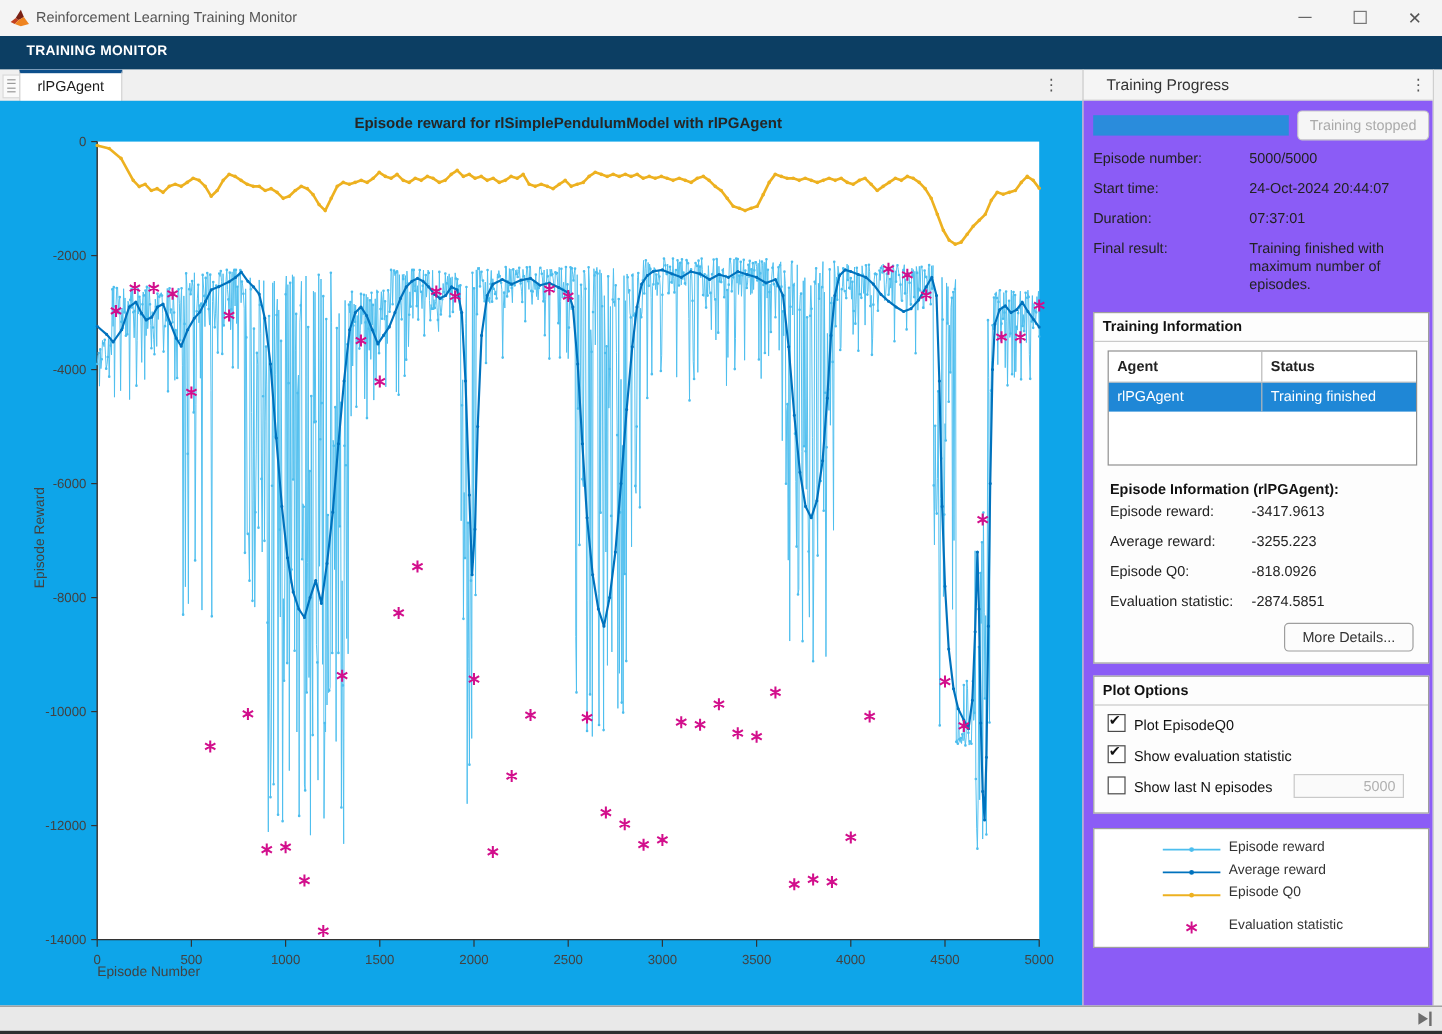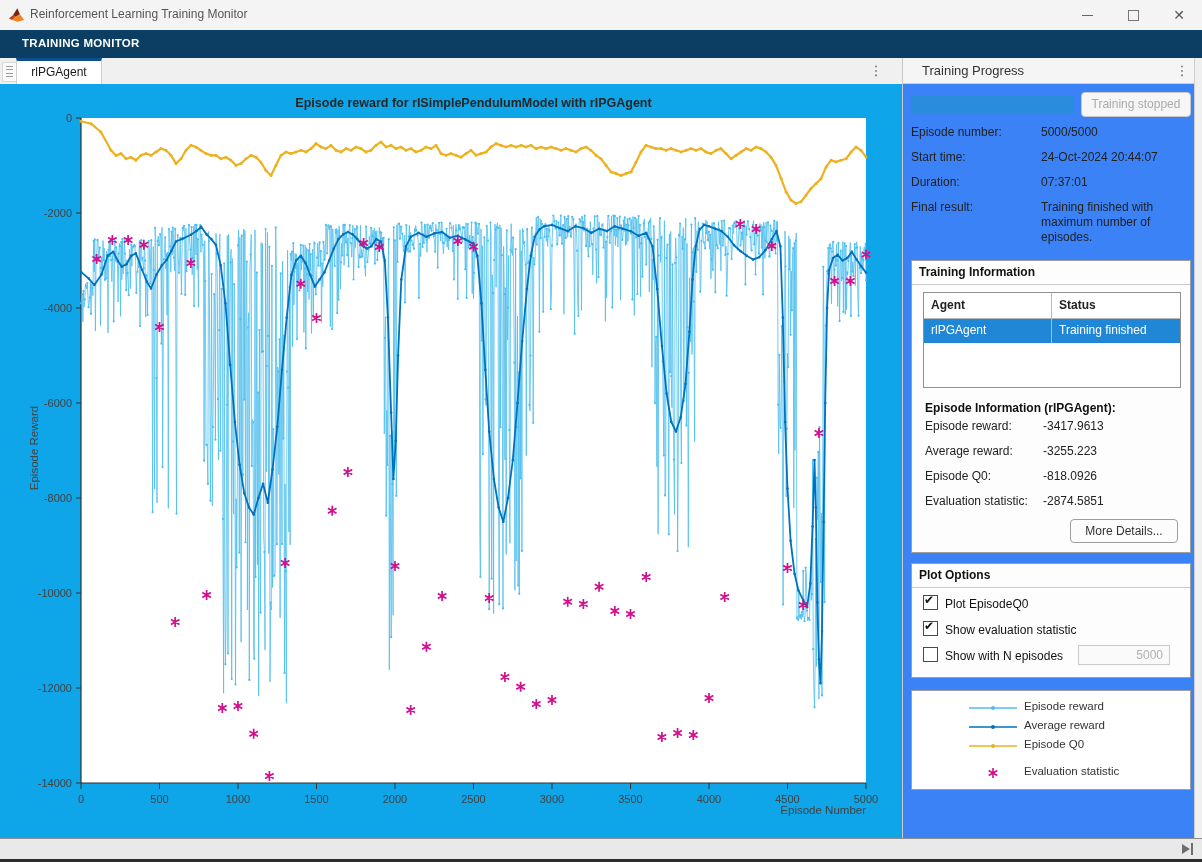--- a/index.html
+++ b/index.html
@@ -27,25 +27,25 @@
            text-align:center;line-height:22px;font-size:12px;color:#1a1a1a;}
   .ellipsis{position:absolute;width:16px;height:22px;top:2px;color:#555;font-size:13px;line-height:22px;text-align:center;}
   .ell-doc{left:868px;}
   .panel-header{left:902px;top:58px;width:292px;height:26px;background:#f5f5f5;border-bottom:1px solid #cfcfcf;border-left:1px solid #c8c8c8;box-sizing:border-box;}
   .panel-header .t{position:absolute;left:9px;top:5px;font-size:13px;color:#333;margin-left:10px;}
   .ell-panel{right:4px;left:auto;}
   
   .doc{left:0;top:84px;width:902px;height:754px;background:#0ea5e9;}
   .axesbg{left:81px;top:34px;width:785px;height:665px;background:#fff;}
   .chart-title{left:81px;top:12px;width:785px;text-align:center;font-size:12.5px;font-weight:bold;color:#262626;}
-  .xlabel{left:81px;top:720px;width:785px;text-align:right;font-size:11.5px;color:#424242;}
+  .xlabel{left:81px;top:720px;width:785px;text-align:left;font-size:11.5px;color:#424242;}
   .ylabel{left:-36px;top:358px;width:140px;text-align:center;font-size:11.5px;color:#424242;transform:rotate(-90deg);}
   svg.chart{left:0;top:0;width:902px;height:754px;overflow:visible;}
   
-  .rpanel{left:902px;top:84px;width:292px;height:754px;background:#3b82f6;border-left:1px solid #c8c8c8;box-sizing:border-box;}
+  .rpanel{left:902px;top:84px;width:292px;height:754px;background:#8b5cf6;border-left:1px solid #c8c8c8;box-sizing:border-box;}
   .progressbar{position:absolute;left:8px;top:12px;width:163px;height:17px;background:#e8e8e8;}
   .progressbar .fill{height:100%;}
   .btn{position:absolute;box-sizing:border-box;border:1px solid #c9c9c9;border-radius:4px;background:#f6f6f6;
        font-size:12px;text-align:center;}
   .btn-stopped{left:178px;top:8px;width:110px;height:25px;line-height:23px;color:#aaa;}
   .btn-details{right:12px;top:auto;width:108px;height:24px;line-height:22px;color:#333;background:#fcfcfc;border-color:#9e9e9e;}
   .frow{position:absolute;left:8px;width:278px;font-size:12px;color:#222;}
   .frow .fl{position:absolute;left:0;top:0;}
   .frow .fv{position:absolute;left:130px;top:0;width:148px;line-height:15px;}
   .box{position:absolute;left:8px;width:280px;background:#fdfdfd;border:1px solid #9e9e9e;box-sizing:border-box;}
@@ -222,21 +222,21 @@
         </div>
       </div>
     <div class="btn btn-details" style="position:absolute;top:258px;">More Details...</div>
   </div>
 
   <div class="box" id="po-box" style="top:479px;height:115px;">
     <div class="bh">Plot Options</div>
     <div id="plot-checkboxes">
         <div class="chkrow" style="top: 31px;"><span class="chk on"></span><span>Plot EpisodeQ0</span></div>
         <div class="chkrow" style="top: 57px;"><span class="chk on"></span><span>Show evaluation statistic</span></div>
-        <div class="chkrow" style="top: 83px;"><span class="chk"></span><span>Show with N episodes</span></div>
+        <div class="chkrow" style="top: 83px;"><span class="chk"></span><span>Show last N episodes</span></div>
       </div>
     <input class="ninput" style="top: 81px;" disabled="" value="5000">
   </div>
 
   <div class="box" id="legend-box" style="top:606px;height:100px;background:#fff;">
     <div id="legend-entries">
         <div class="legend-entry" style="top: 8px;">
           <svg width="52" height="12" class="sw">
             <line x1="2" y1="6" x2="50" y2="6" stroke="#4DBEEE" stroke-width="1.6"></line>
             <circle cx="26" cy="6" r="2" fill="#4DBEEE"></circle>

